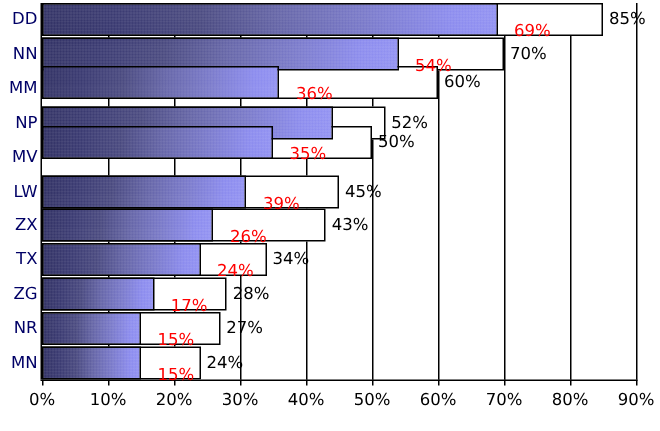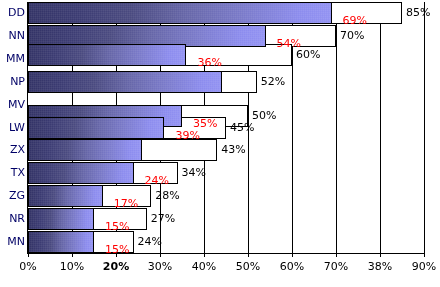--- a/index.html
+++ b/index.html
@@ -213,35 +213,36 @@
           <div class="bar-white" style="width: 264px;"></div>
           <div class="bar-blue" style="width: 158.4px; z-index: 2;"></div>
           <div class="lbl lbl-red" style="left: 158.4px;">36%</div>
           <div class="lbl lbl-black" style="left: 264px;">60%</div>
         </div>
         <div class="bar-row" style="top: 68.8636px;">
           <div class="bar-white" style="width: 228.8px;"></div>
           <div class="bar-blue" style="width: 193.6px; z-index: 2;"></div>
           <div class="lbl lbl-black" style="left: 228.8px;">52%</div>
         </div>
-        <div class="bar-row" style="top: 103px;">
+        <div class="bar-row" style="top: 82px;">
           <div class="bar-white" style="width: 220px;"></div>
           <div class="bar-blue" style="width: 154px; z-index: 2;"></div>
           <div class="lbl lbl-red" style="left: 154px;">35%</div>
           <div class="lbl lbl-black" style="left: 220px;">50%</div>
         </div>
         <div class="bar-row" style="top: 114.5px;">
           <div class="bar-white" style="width: 198px;"></div>
           <div class="bar-blue" style="width: 136.4px; z-index: 2;"></div>
           <div class="lbl lbl-red" style="left: 136.4px;">39%</div>
           <div class="lbl lbl-black" style="left: 198px;">45%</div>
         </div>
         <div class="bar-row" style="top: 137.318px;">
           <div class="bar-white" style="width: 189.2px;"></div>
           <div class="bar-blue" style="width: 114.4px; z-index: 2;"></div>
+          <div class="lbl lbl-red" style="left: 114.4px;">26%</div>
           <div class="lbl lbl-black" style="left: 189.2px;">43%</div>
         </div>
         <div class="bar-row" style="top: 160.136px;">
           <div class="bar-white" style="width: 149.6px;"></div>
           <div class="bar-blue" style="width: 105.6px; z-index: 2;"></div>
           <div class="lbl lbl-red" style="left: 105.6px;">24%</div>
           <div class="lbl lbl-black" style="left: 149.6px;">34%</div>
         </div>
         <div class="bar-row" style="top: 182.955px;">
           <div class="bar-white" style="width: 123.2px;"></div>
@@ -264,30 +265,30 @@
       </div>
   </div>
 
   <div id="xaxis-line"></div>
   <div id="xaxis">
       <div class="xtick" style="left: 28px;"></div>
       <div class="xticklabel" style="left: 6px;">0%</div>
       <div class="xtick" style="left: 72px;"></div>
       <div class="xticklabel" style="left: 50px;">10%</div>
       <div class="xtick" style="left: 116px;"></div>
-      <div class="xticklabel" style="left: 94px; font-weight: bold;">20%</div>
+      <div class="xticklabel" style="left: 94px;">20%</div>
       <div class="xtick" style="left: 160px;"></div>
       <div class="xticklabel" style="left: 138px;">30%</div>
       <div class="xtick" style="left: 204px;"></div>
       <div class="xticklabel" style="left: 182px;">40%</div>
       <div class="xtick" style="left: 248px;"></div>
       <div class="xticklabel" style="left: 226px;">50%</div>
       <div class="xtick" style="left: 292px;"></div>
       <div class="xticklabel" style="left: 270px;">60%</div>
       <div class="xtick" style="left: 336px;"></div>
       <div class="xticklabel" style="left: 314px;">70%</div>
       <div class="xtick" style="left: 380px;"></div>
-      <div class="xticklabel" style="left: 358px;">38%</div>
+      <div class="xticklabel" style="left: 358px;">80%</div>
       <div class="xtick" style="left: 424px;"></div>
       <div class="xticklabel" style="left: 402px;">90%</div>
     </div>
 
 </div>
 
 </body></html>

